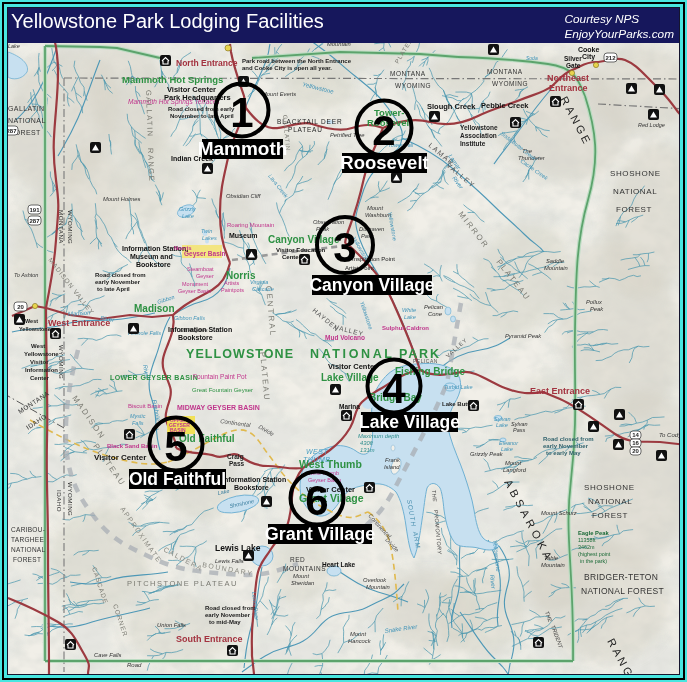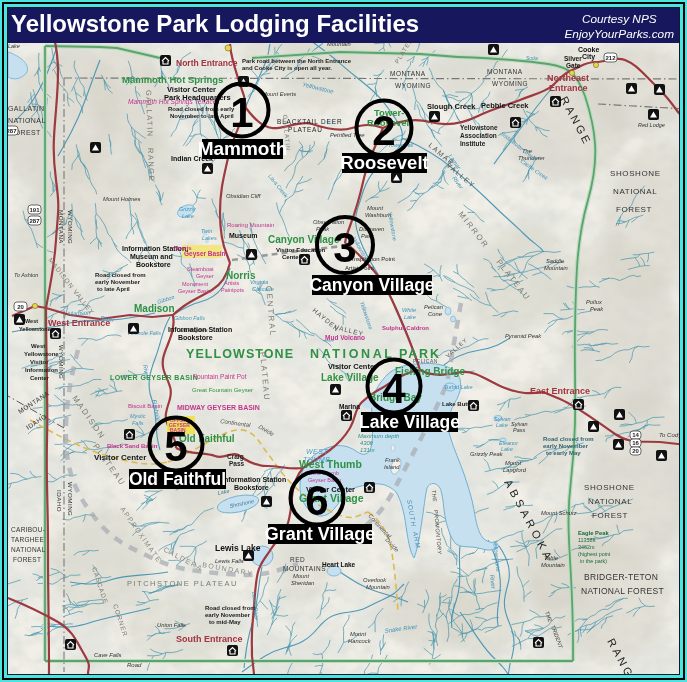--- a/index.html
+++ b/index.html
@@ -1,21 +1,21 @@
 <!DOCTYPE html>
 <html><head><meta charset="utf-8"><style>
 html,body{margin:0;padding:0}
 body{font-family:"Liberation Sans",sans-serif}
 .frame{position:relative;width:687px;height:682px;background:#48e6e0;overflow:hidden}
 .b1{position:absolute;left:2px;top:2px;right:2px;bottom:2px;background:#000}
 .b2{position:absolute;left:4px;top:4px;right:4px;bottom:4px;background:#48e6e0}
 .content{position:absolute;left:7px;top:7px;right:7px;bottom:7px;background:#f1efe8;border:1px solid #15152e}
 .title{position:absolute;left:0;top:0;width:100%;height:35px;background:#16175c}
-.title .big{position:absolute;left:3px;top:2px;color:#fff;font-size:24px;font-weight:bold;white-space:nowrap;letter-spacing:0}
-.credit{position:absolute;right:5px;top:4px;color:#fff;font-style:italic;font-size:11.8px;text-align:center;line-height:14.5px}
+.title .big{position:absolute;left:3px;top:2px;color:#fff;font-size:20px;font-weight:normal;white-space:nowrap;letter-spacing:0}
+.credit{position:absolute;right:5px;top:4px;color:#fff;font-style:italic;font-size:11.8px;text-align:left;line-height:14.5px}
 .map{position:absolute;left:0;top:35px;right:0;bottom:0;overflow:hidden;background:#f1efe8}
 </style></head>
 <body>
 <div class="frame">
 <div class="b1"></div>
 <div class="b2"></div>
 <div class="content">
 <div class="title">
         <span class="big">Yellowstone Park Lodging Facilities</span>
 <div class="credit">Courtesy NPS<br>EnjoyYourParks.com</div>

